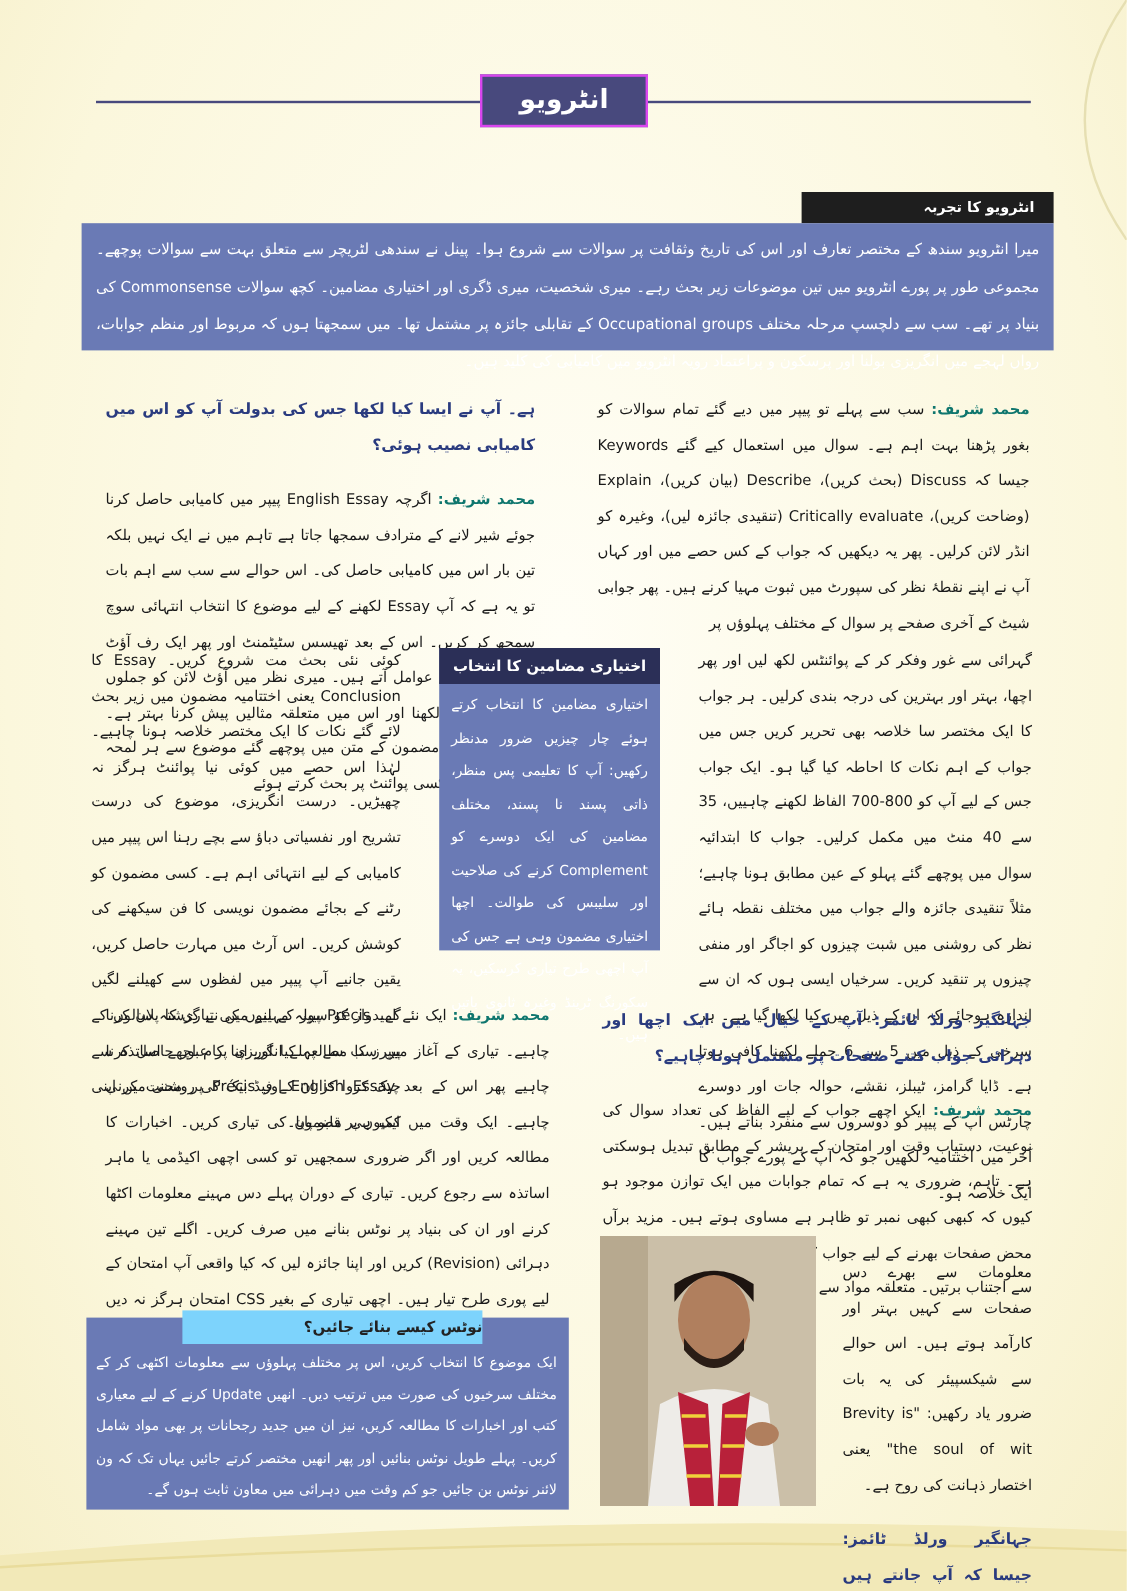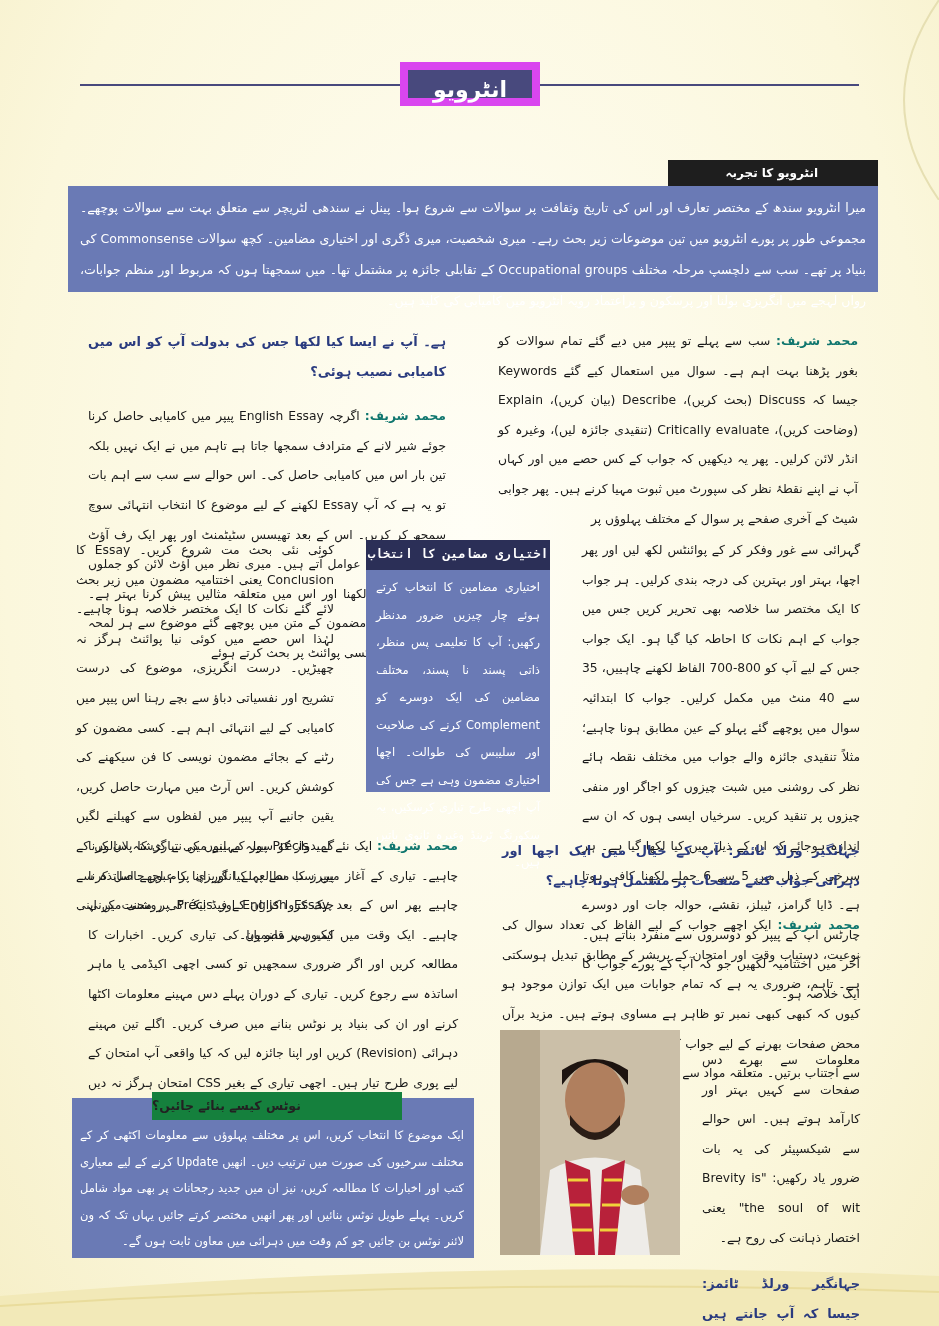--- a/index.html
+++ b/index.html
@@ -11,30 +11,30 @@
   }
   .page-bg {
     position: absolute; inset: 0;
     background: radial-gradient(ellipse at 50% 40%, #fffef6 0%, #fbf7dc 70%, #f6efc8 100%);
   }
   .swoosh { position: absolute; left: 0; right: 0; bottom: 0; height: 110px; }
   .corner-arc { position: absolute; right: 0; top: 0; width: 80px; height: 200px; }
 
   .title-wrap { position: absolute; left: 400px; top: 62px; width: 140px; height: 44px; }
   .title-box {
-    position: absolute; inset: 0; background: #48497d; border: 8px solid #d946ef;
+    position: absolute; inset: 0; background: #48497d; border: 2px solid #d946ef;
     color: #fff; font-weight: bold; font-size: 22px; text-align: center; line-height: 40px;
     direction: rtl;
   }
   .title-line { position: absolute; left: 80px; right: 80px; top: 84px; height: 2px; background: #48497d; }
 
   .exp-tab {
     position: absolute; left: 668px; top: 160px; width: 210px; height: 26px;
     background: #1e1e1e; color: #fff; font-size: 12px; font-weight: bold;
-    direction: rtl; text-align: right; padding-right: 60px; box-sizing: border-box; line-height: 26px;
+    direction: rtl; text-align: right; padding-right: 16px; box-sizing: border-box; line-height: 26px;
   }
   .intro-box {
     position: absolute; left: 68px; top: 186px; width: 810px; height: 106px;
     background: #6a7ab5; color: #fff; font-size: 12.5px; line-height: 31px;
     direction: rtl; text-align: justify; padding: 6px 12px; box-sizing: border-box;
   }
 
   .col { position: absolute; direction: rtl; text-align: justify; font-size: 12.3px; line-height: 29.6px; }
   .col p { margin: 16px; }
   .q { color: #2a3b7f; font-weight: bold; font-size: 13px; margin: 0; }
@@ -47,29 +47,29 @@
   .col-right-low { left: 486px; top: 820px; width: 390px; }
   .col-right-bottom { left: 686px; top: 1030px; width: 190px; }
   .col-left-low { left: 72px; top: 816px; width: 402px; }
 
   .side-box {
     position: absolute; left: 366px; top: 540px; width: 184px; height: 252px;
     background: #6a7ab5; color: #fff;
   }
   .side-head {
     background: #2b2f57; color: #fff; font-weight: bold; font-size: 12.5px;
-    text-align: center; height: 30px; line-height: 30px; direction: rtl; font-family: Liberation Mono, monospace;
+    text-align: center; height: 30px; line-height: 30px; direction: rtl;
   }
   .side-body { direction: rtl; text-align: justify; font-size: 11.5px; line-height: 27.5px; padding: 4px 10px; }
 
   .notes-box { position: absolute; left: 72px; top: 1098px; width: 402px; height: 160px; background: #6a7ab5; color: #fff; }
   .notes-head {
     position: absolute; left: 80px; top: -6px; width: 250px; height: 28px;
-    background: #15803d; color: #222; font-weight: bold; font-size: 12.5px;
-    text-align: left; line-height: 28px; direction: rtl;
+    background: #7dd3fc; color: #222; font-weight: bold; font-size: 12.5px;
+    text-align: right; line-height: 28px; direction: rtl;
   }
   .notes-body { position: absolute; left: 8px; right: 10px; top: 24px; direction: rtl; text-align: justify; font-size: 11.5px; line-height: 26.6px; }
 
   .photo {
     position: absolute; left: 500px; top: 1030px; width: 180px; height: 225px;
     background: linear-gradient(180deg, #c7b9a2 0%, #d8c9b2 40%, #ab8f6e 100%); overflow: hidden;
   }
 </style>
 </head>
 <body>

